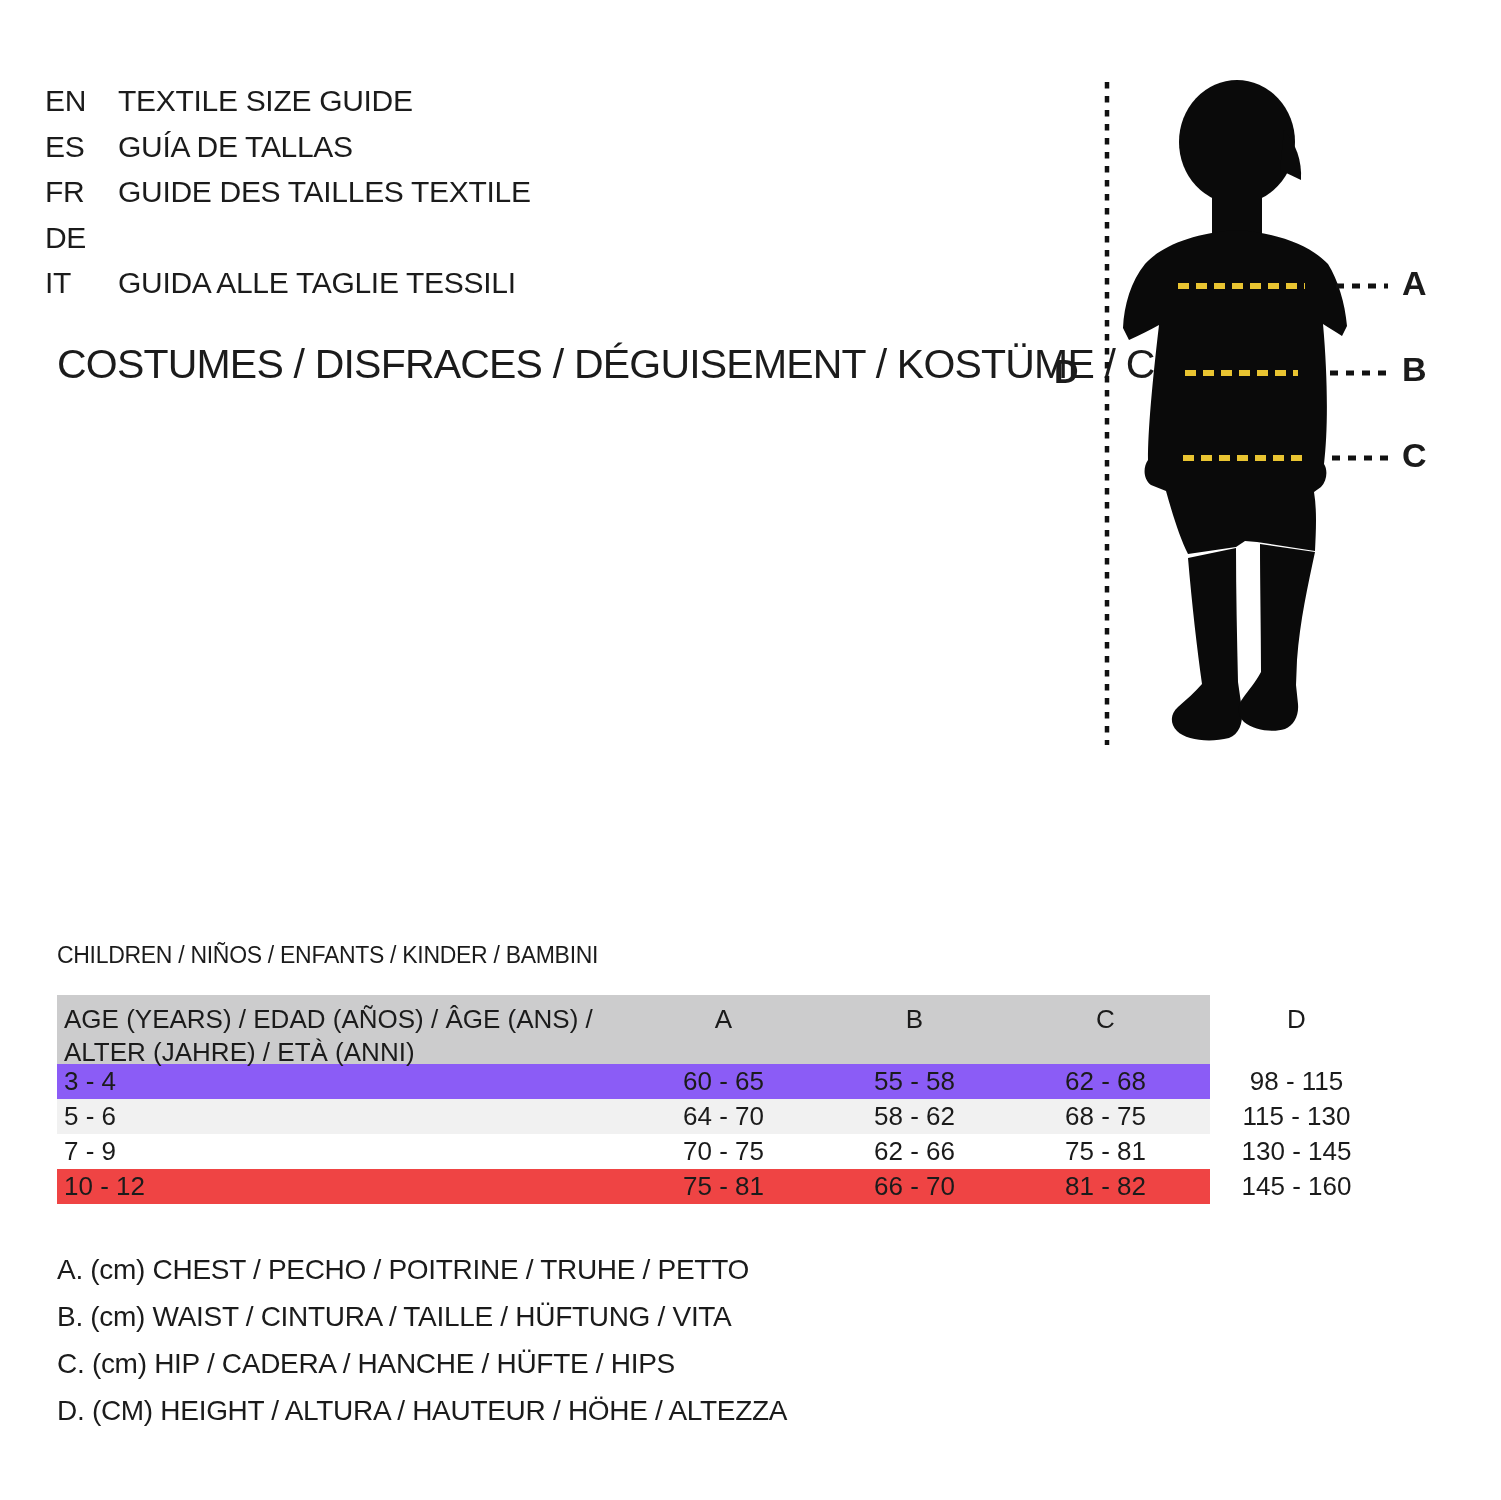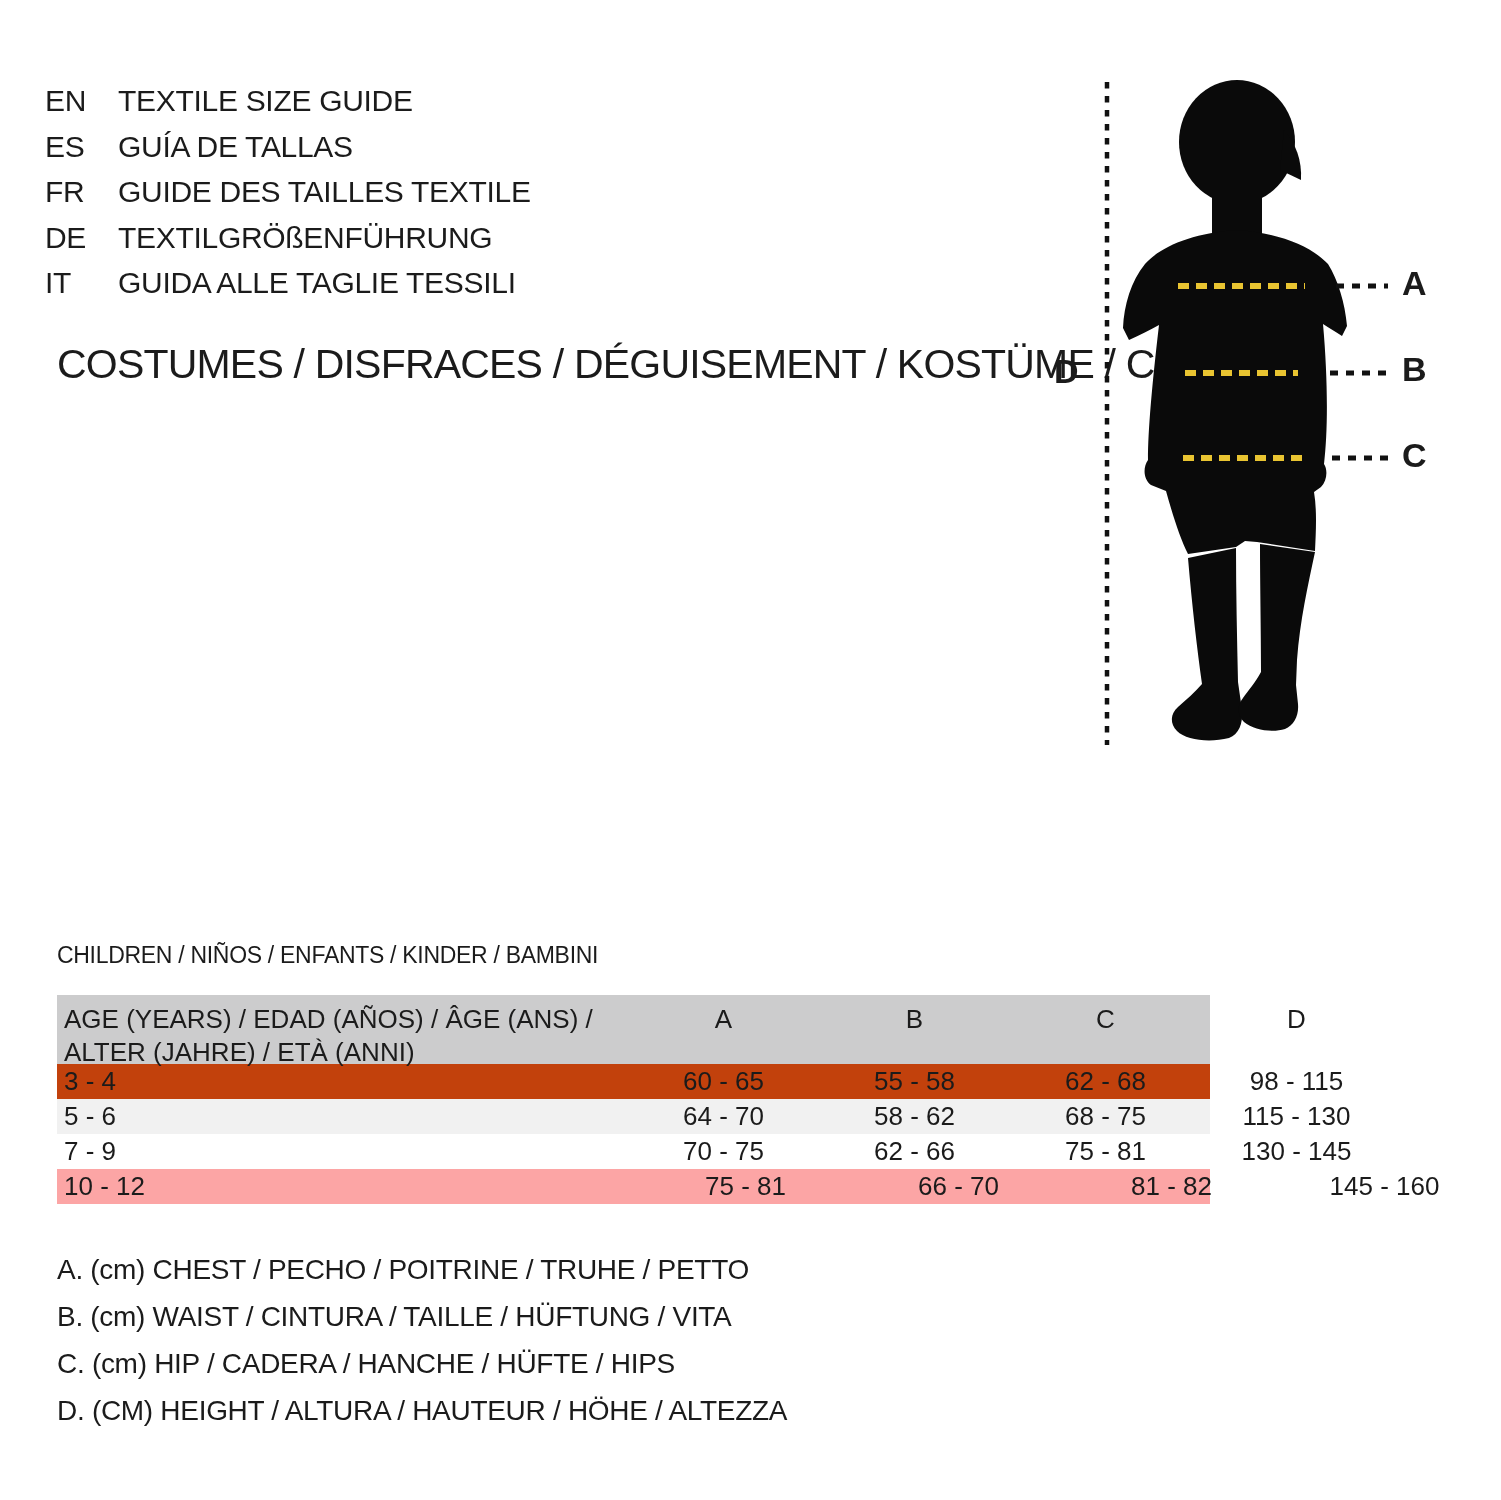--- a/index.html
+++ b/index.html
@@ -48,21 +48,20 @@
   <div class="lang-row">
     <span class="lang-code">ES</span>
     <span class="lang-label">GUÍA DE TALLAS</span>
   </div>
   <div class="lang-row">
     <span class="lang-code">FR</span>
     <span class="lang-label">GUIDE DES TAILLES TEXTILE</span>
   </div>
   <div class="lang-row">
     <span class="lang-code">DE</span>
-    <span class="lang-label">TEXTILGRÖßENFÜHRUNG</span>
   </div>
   <div class="lang-row">
     <span class="lang-code">IT</span>
     <span class="lang-label">GUIDA ALLE TAGLIE TESSILI</span>
   </div>
 </div>
 
 <div class="abs cat-title">COSTUMES / DISFRACES / DÉGUISEMENT / KOSTÜME / COSTUMI</div>
 
 <svg class="abs figure-svg" viewBox="0 0 420 710" xmlns="http://www.w3.org/2000/svg">
@@ -136,42 +135,42 @@
     <div class="hcell age-head">
       <div>AGE (YEARS) / EDAD (AÑOS) / ÂGE (ANS) /</div>
       <div>ALTER (JAHRE) / ETÀ (ANNI)</div>
     </div>
     <div class="hcell col-letter">A</div>
     <div class="hcell col-letter">B</div>
     <div class="hcell col-letter">C</div>
     <div class="hcell col-letter">D</div>
   </div>
 
-  <div class="trow" style="background:#c2410c;">
+  <div class="trow" style="background:#8b5cf6;">
     <div class="cell age-cell">3 - 4</div>
     <div class="cell">60 - 65</div>
     <div class="cell">55 - 58</div>
     <div class="cell">62 - 68</div>
     <div class="cell">98 - 115</div>
   </div>
   <div class="trow" style="background:#f1f1f1;">
     <div class="cell age-cell">5 - 6</div>
     <div class="cell">64 - 70</div>
     <div class="cell">58 - 62</div>
     <div class="cell">68 - 75</div>
     <div class="cell">115 - 130</div>
   </div>
   <div class="trow" style="background:#ffffff;">
     <div class="cell age-cell">7 - 9</div>
     <div class="cell">70 - 75</div>
     <div class="cell">62 - 66</div>
     <div class="cell">75 - 81</div>
     <div class="cell">130 - 145</div>
   </div>
-  <div class="trow" style="background:#fca5a5;gap:22px;">
+  <div class="trow" style="background:#ef4444;">
     <div class="cell age-cell">10 - 12</div>
     <div class="cell">75 - 81</div>
     <div class="cell">66 - 70</div>
     <div class="cell">81 - 82</div>
     <div class="cell">145 - 160</div>
   </div>
 </div>
 
 <div class="abs legend-block">
   <div class="legend-line">A. (cm) CHEST / PECHO / POITRINE / TRUHE / PETTO</div>

